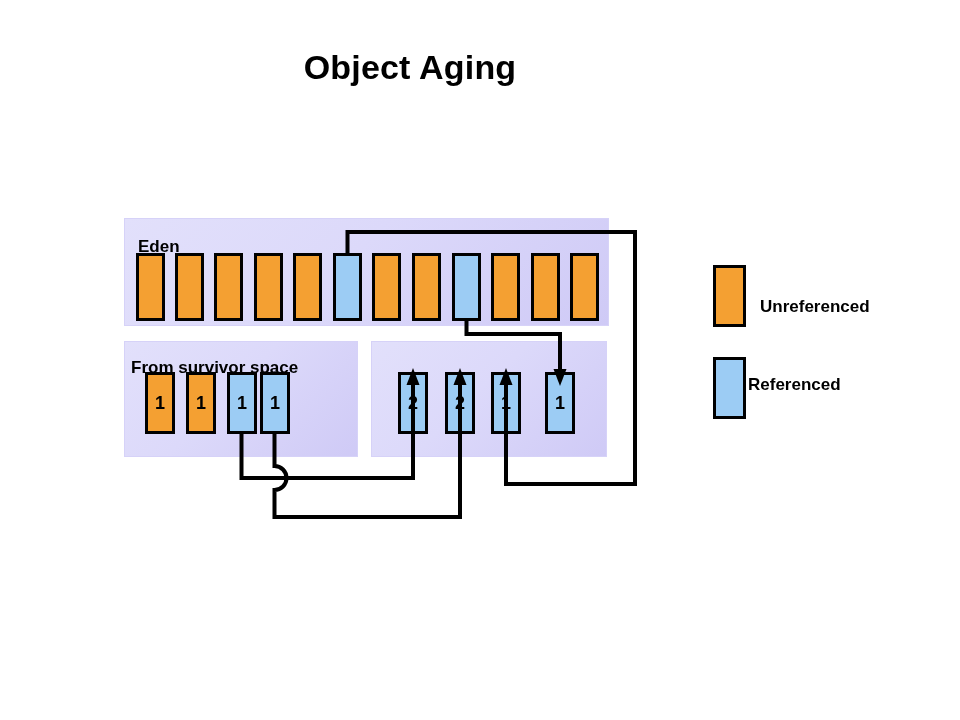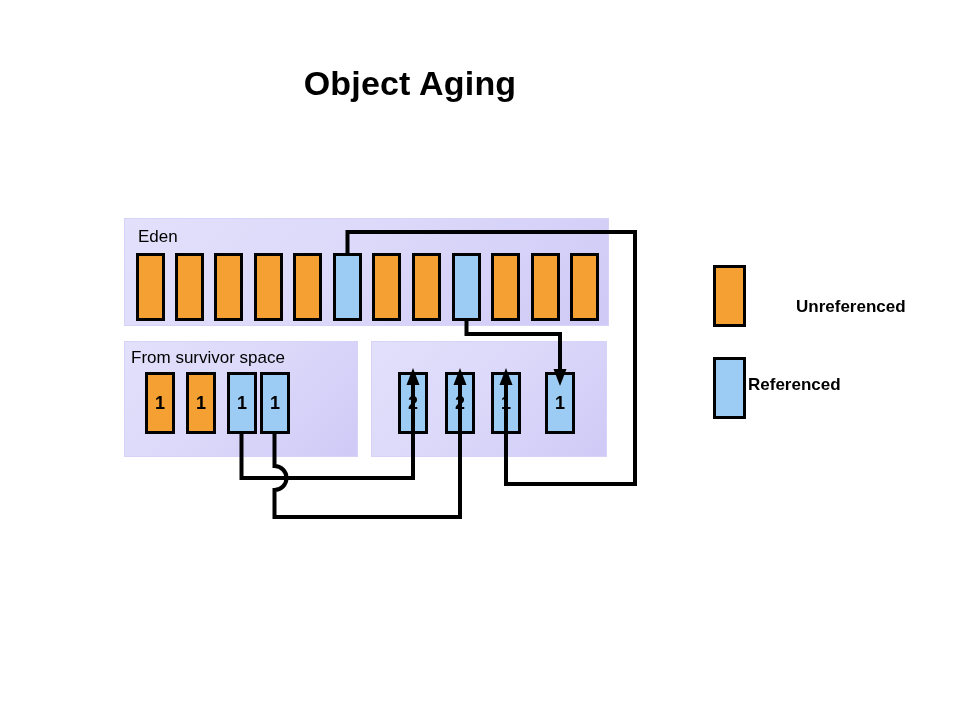--- a/index.html
+++ b/index.html
@@ -18,42 +18,43 @@
     position: absolute;
     left: 0; top: 0;
     width: 960px;
     height: 720px;
   }
 
   
   #title {
     position: absolute;
     left: 0;
-    top: 64px;
+    top: 48px;
     width: 820px;
     text-align: center;
     font-size: 34px;
     font-weight: bold;
     color: #000000;
     letter-spacing: 0.2px;
   }
 
   
   .region {
     position: absolute;
     background: linear-gradient(135deg, #e2e0fb 0%, #dcd9fa 45%, #cfcaf6 100%);
     border: 1px solid #d6d2f8;
     box-sizing: border-box;
   }
   .region-label {
     position: absolute;
     font-size: 17px;
-    font-weight: normal;
+    font-weight: bold;
     color: #000000;
     white-space: nowrap;
+    margin-top: 10px;
   }
 
   #eden-region  { left: 124px; top: 218px; width: 485px; height: 108px; }
   #from-region  { left: 124px; top: 341px; width: 234px; height: 116px; }
   #to-region    { left: 371px; top: 341px; width: 236px; height: 116px; }
 
   #eden-label { left: 138px; top: 227px; }
   #from-label { left: 131px; top: 348px; text-align: right; }
   #to-label   { left: 376px; top: 344px; }
 
@@ -86,21 +87,21 @@
   }
   #legend-swatch-unref { left: 713px; top: 265px; background: #f4a032; }
   #legend-swatch-ref   { left: 713px; top: 357px; background: #9cccf4; }
   .legend-text {
     position: absolute;
     font-size: 17px;
     font-weight: bold;
     color: #000000;
     white-space: nowrap;
   }
-  #legend-text-unref { left: 760px; top: 297px; margin-left: 36px; }
+  #legend-text-unref { left: 760px; top: 297px; }
   #legend-text-ref   { left: 748px; top: 375px; }
 
   
   #connectors {
     position: absolute;
     left: 0; top: 0;
     width: 960px;
     height: 720px;
     pointer-events: none;
   }

